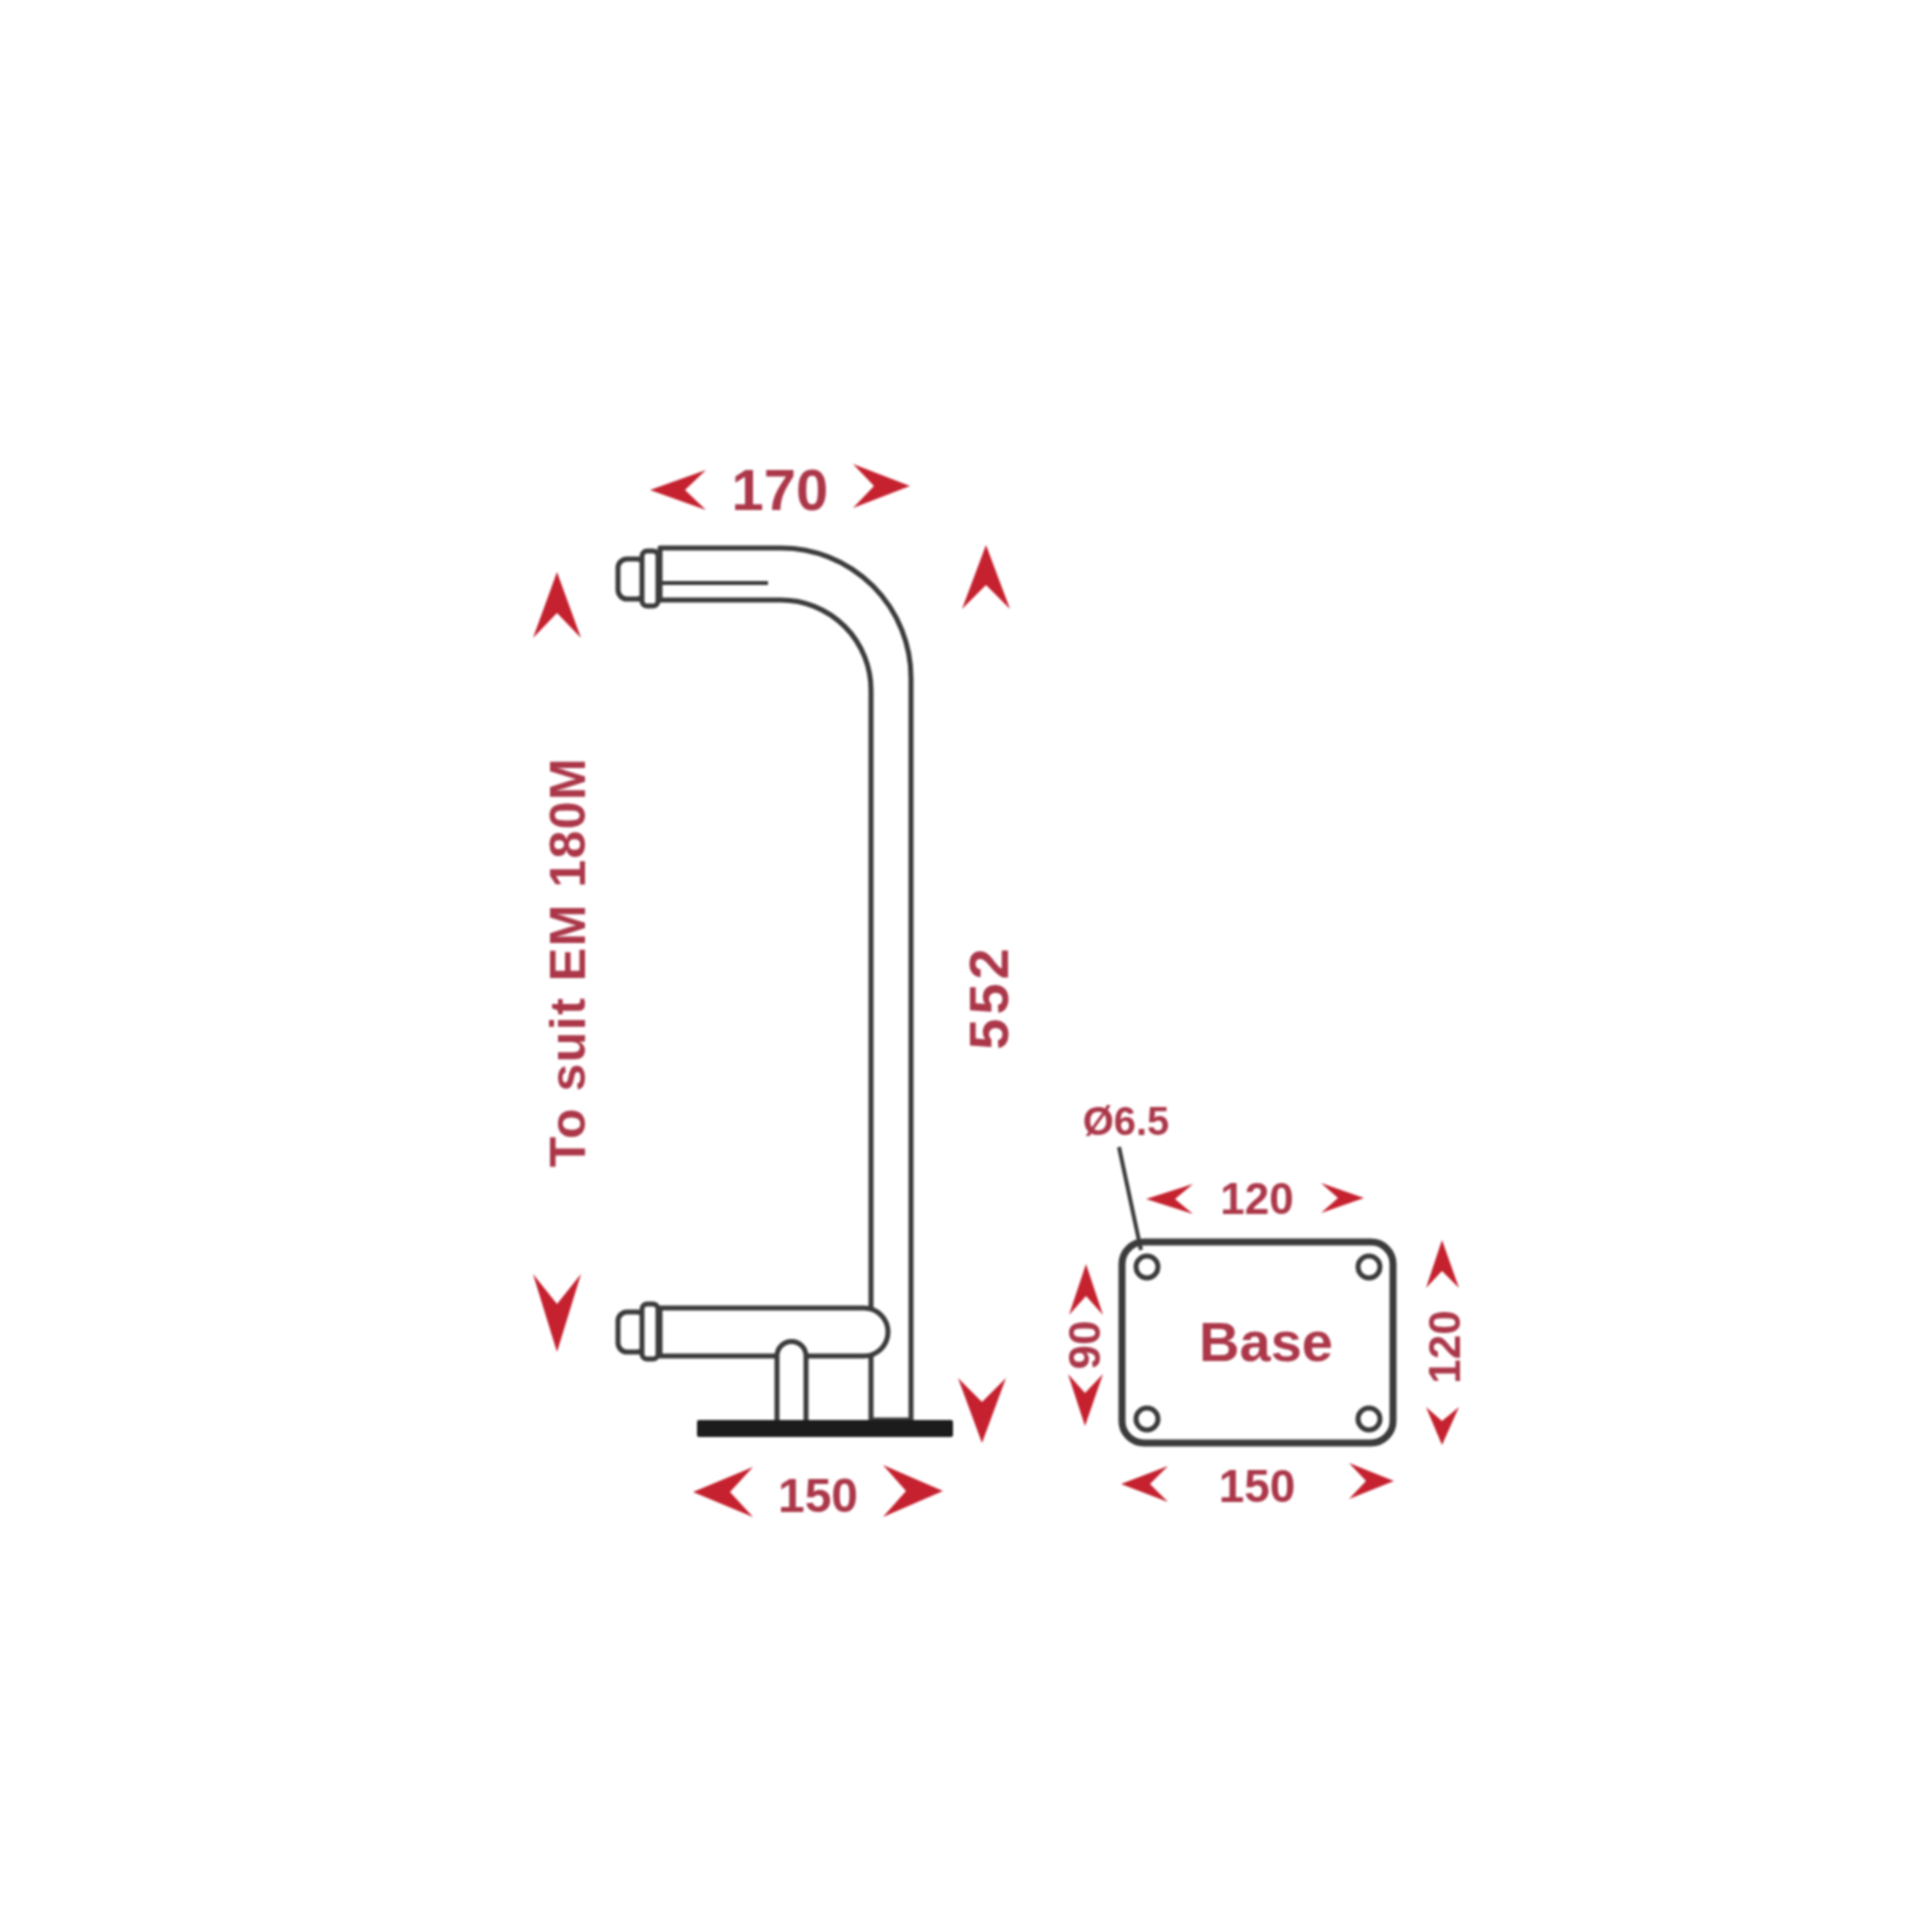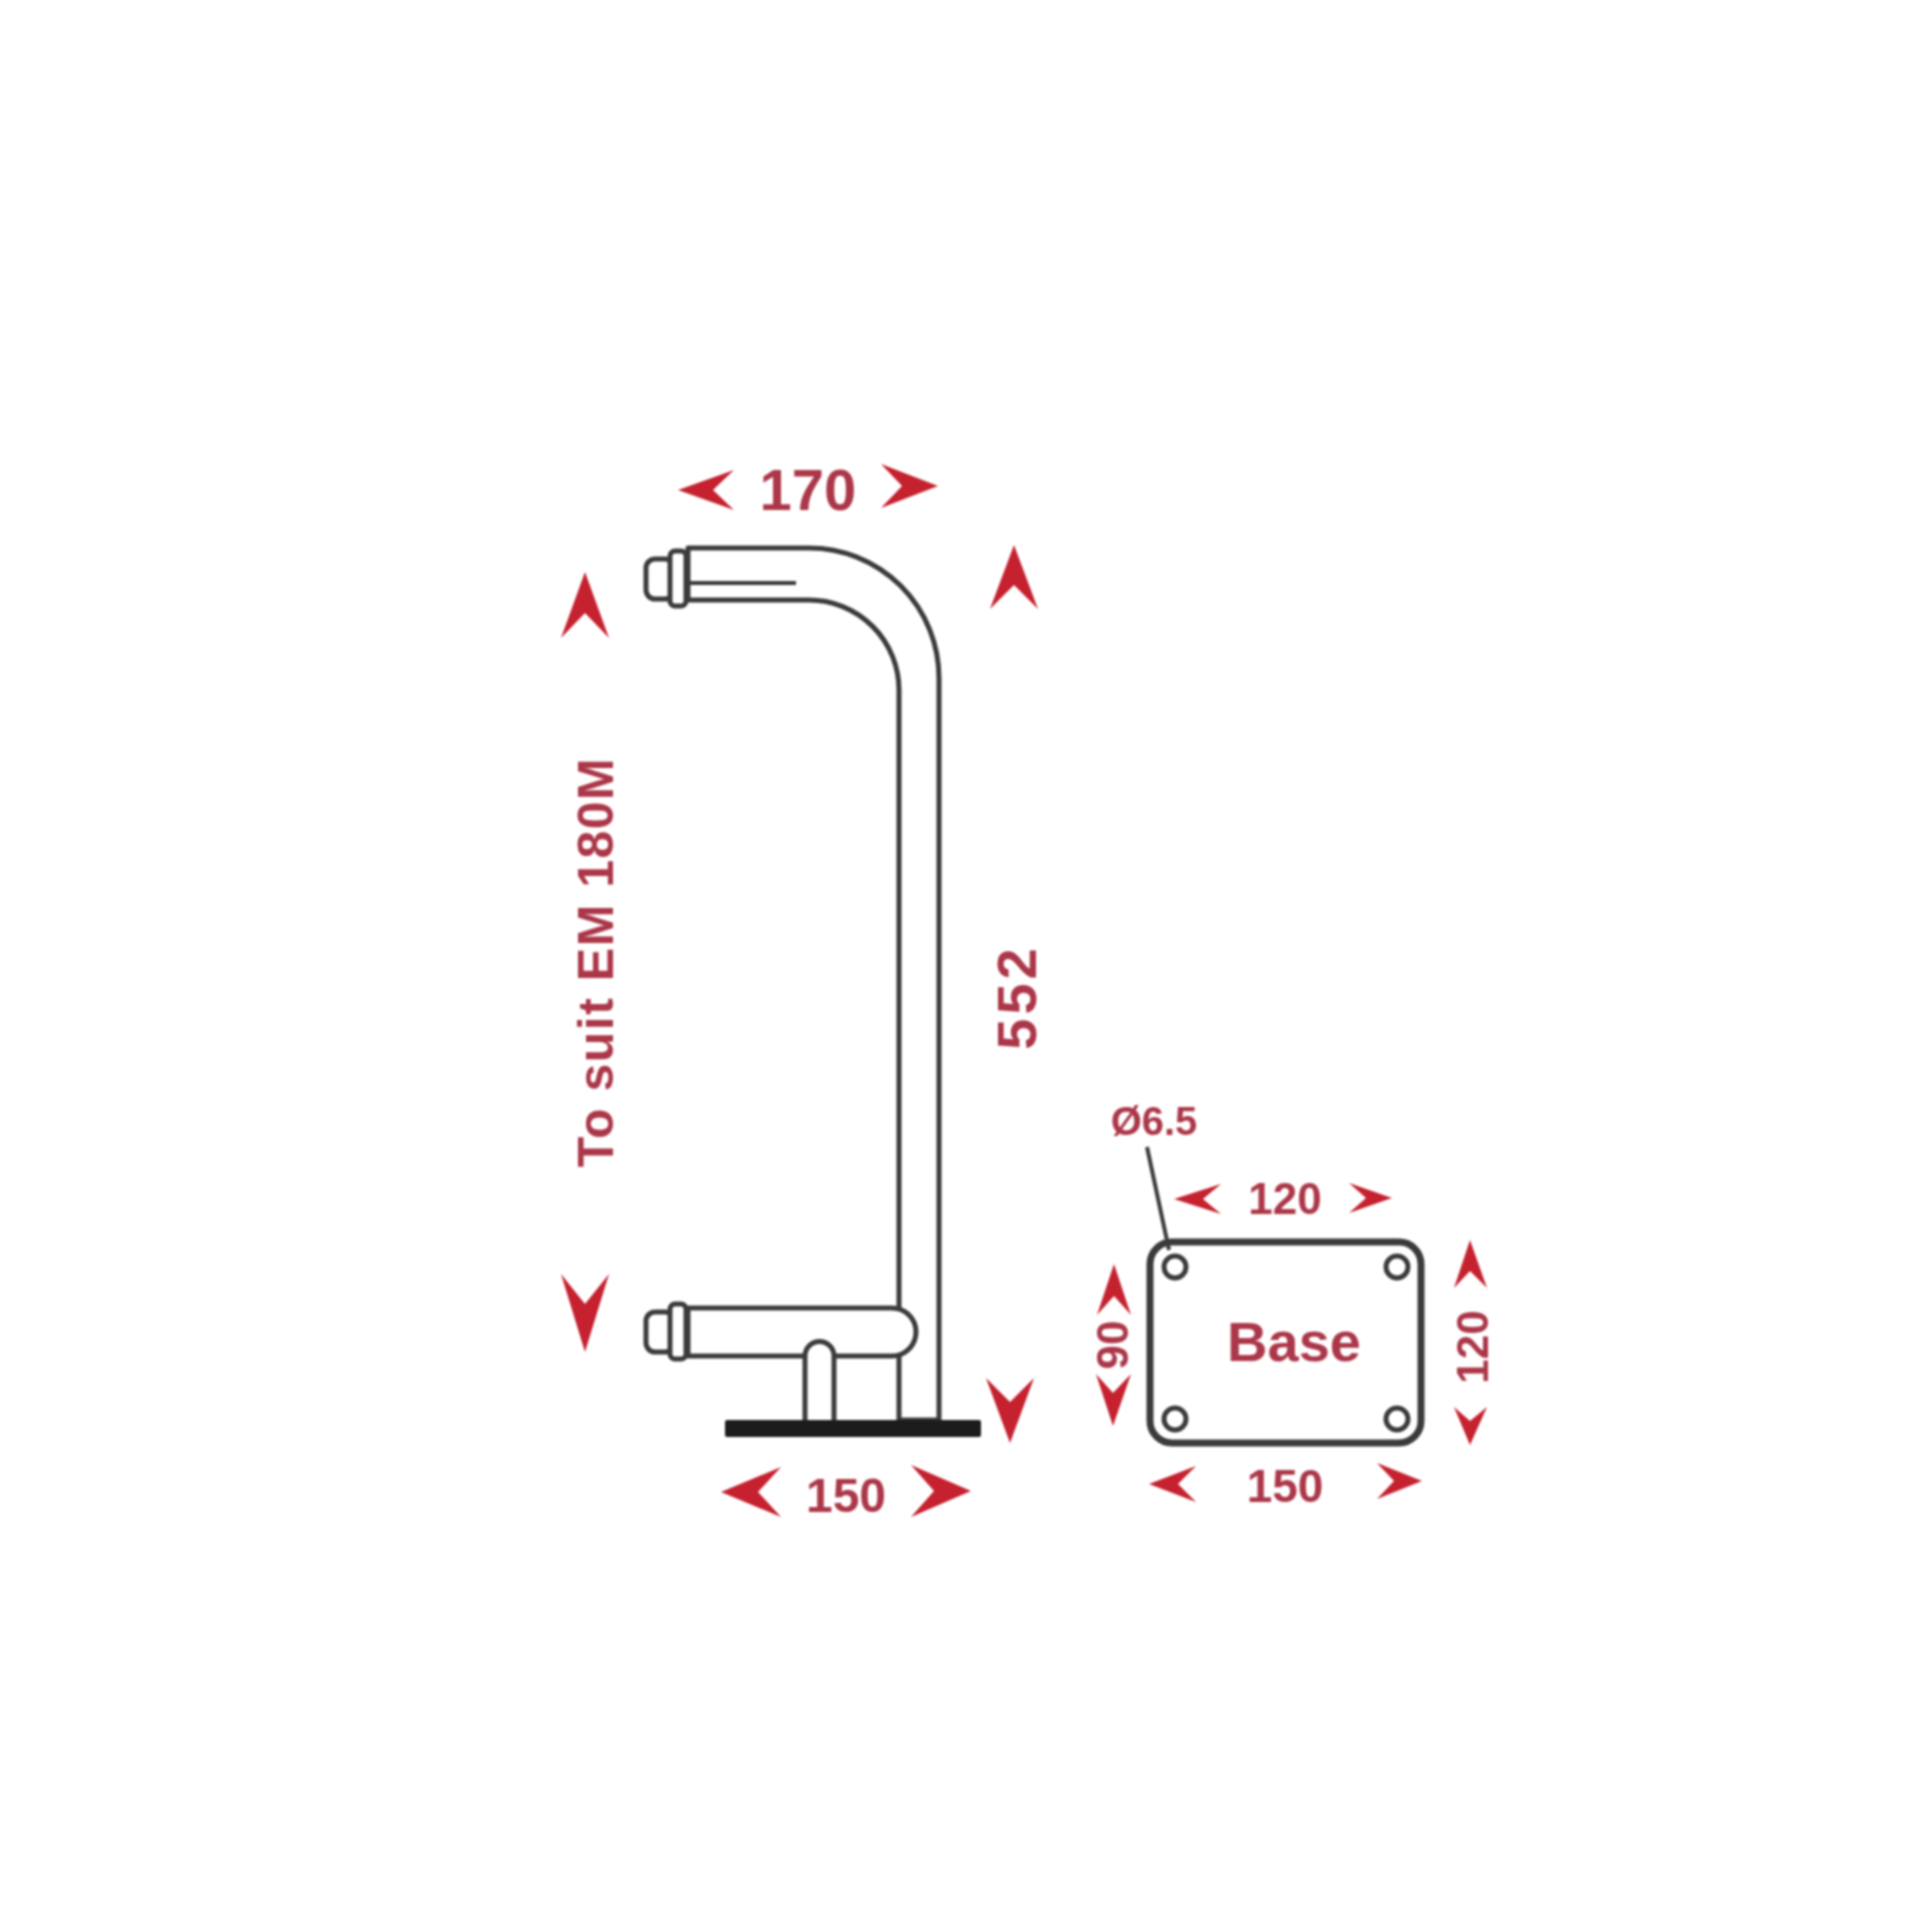--- a/index.html
+++ b/index.html
@@ -1,16 +1,16 @@
 <!DOCTYPE html>
 <html><head>
 <meta charset="utf-8">
 <style>
   html,body{margin:0;padding:0;background:#ffffff;width:1920px;height:1920px;overflow:hidden;}
-  .canvas{position:relative;width:1636px;height:1920px;background:#ffffff;margin-left:28px;}
+  .canvas{position:relative;width:1636px;height:1920px;background:#ffffff;}
   .art{filter:blur(0.8px);}
   .dim{font-family:"Liberation Sans",sans-serif;font-weight:bold;fill:#ab3749;}
   .t58{font-size:58px}.t56{font-size:56px}.t50{font-size:50px}.t48{font-size:48px}
   .t46{font-size:46px}.t44{font-size:44px}.t40{font-size:40px}
   .ls2{letter-spacing:1.5px}.ls4{letter-spacing:4px}
   .arrow{fill:#c5212f;stroke:none;}
   .outline{fill:#ffffff;stroke:#3b3b3b;stroke-width:5;stroke-linejoin:round;}
   .plate{stroke-width:7;}
   .thin{stroke:#3b3b3b;stroke-width:4;fill:none;}
   .solid{fill:#1c1c1c;stroke:none;}

